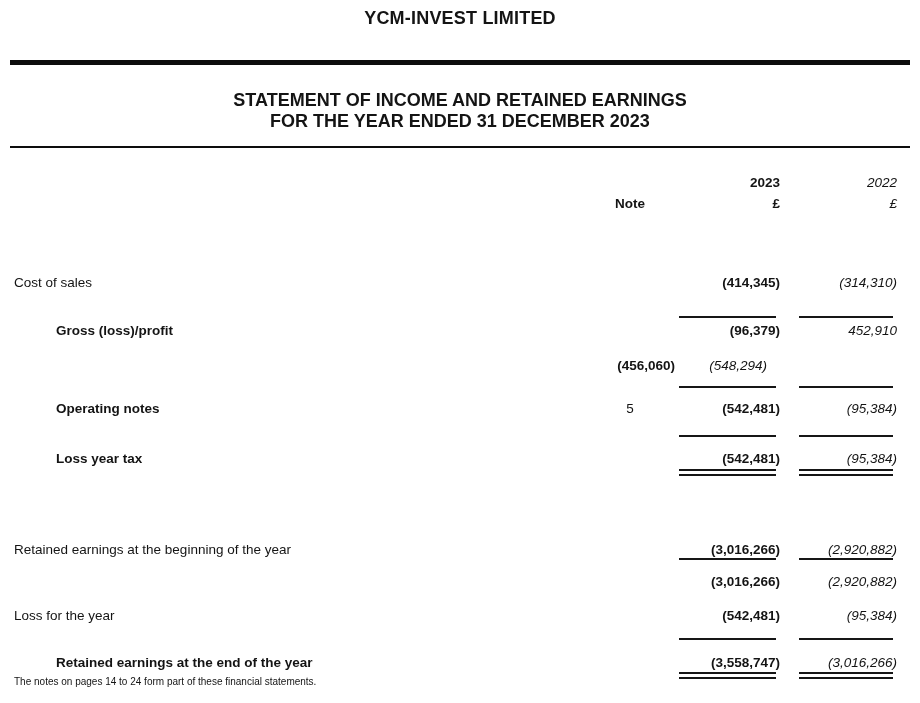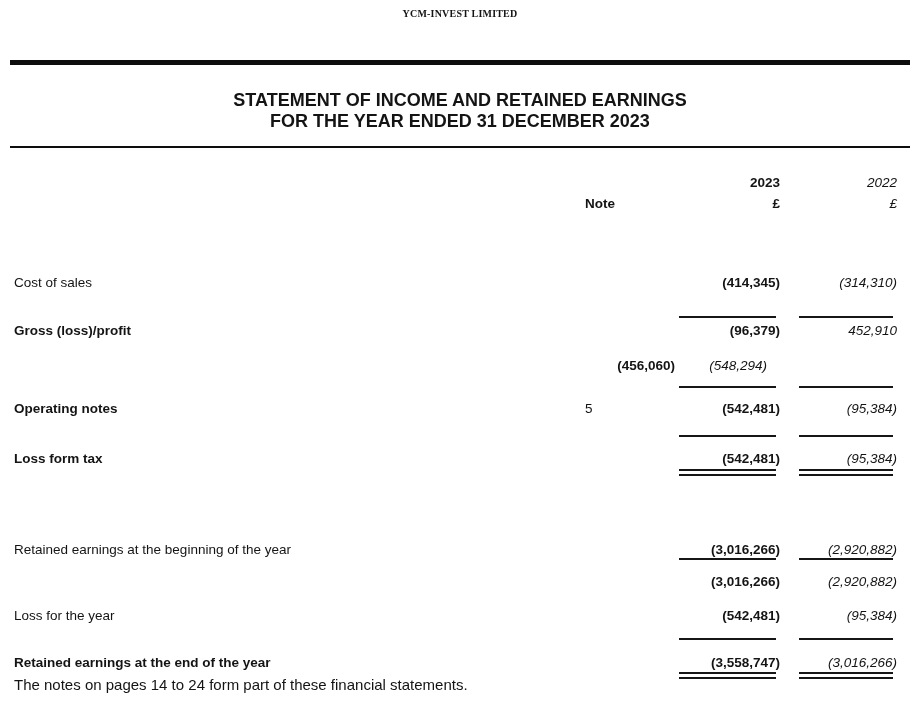--- a/index.html
+++ b/index.html
@@ -19,23 +19,22 @@
   }
 
   
   .company {
     position: absolute;
     top: 8px;
     left: 0;
     width: 100%;
     text-align: center;
     font-weight: bold;
-    font-size: 10px;
+    font-size: 18px;
     letter-spacing: 0.2px;
-    font-family: Liberation Serif, serif;
   }
   .hr-thick {
     position: absolute;
     top: 60px;
     left: 10px;
     width: 900px;
     height: 5px;
     background: #0d0d0d;
   }
   .title-block {
@@ -61,24 +60,24 @@
   .row {
     position: absolute;
     left: 10px;
     width: 900px;
     height: 24px;
     display: grid;
     grid-template-columns: 575px 90px 105px 130px;
     align-items: center;
   }
   .c-label { padding-left: 4px; white-space: nowrap; }
-  .c-note  { }
+  .c-note  { text-align: center; }
   .c-2023  { text-align: right; font-weight: bold; }
   .c-2022  { text-align: right; font-style: italic; padding-right: 13px; }
-  .bold-label .c-label { font-weight: bold; }
+  .bold-label .c-label { font-weight: bold; margin-left: 42px; }
   .hdr2 .c-note { font-weight: bold; }
 
   
   .rule-row { height: 2px; align-items: start; }
   .line {
     display: block;
     height: 2px;
     background: #161616;
     margin-left: auto;
   }
@@ -93,21 +92,21 @@
     border-top: 2px solid #161616;
     border-bottom: 2px solid #161616;
     margin-left: auto;
   }
 
   
   .footnote {
     position: absolute;
     top: 676px;
     left: 14px;
-    font-size: 15px;
+    font-size: 10px;
     white-space: nowrap;
   }
 </style>
 </head>
 <body>
 
 <div class="sheet">
 
   <div class="company">YCM-INVEST LIMITED</div>
   <div class="hr-thick"></div>
@@ -185,21 +184,21 @@
       <div></div>
     <div>
         <span class="line l23"></span>
       </div>
     <div>
         <span class="line l22"></span>
       </div>
   </div>
 
   <div class="row bold-label" style="top:446px">
-    <div class="c-label">Loss form tax</div>
+    <div class="c-label">Loss year tax</div>
     <div class="c-note"></div>
     <div class="c-2023">(542,481)</div>
     <div class="c-2022">(95,384)</div>
   </div>
 
   <div class="row dbl-row" style="top:469px">
     <div></div>
       <div></div>
     <div>
         <span class="dline l23"></span>

